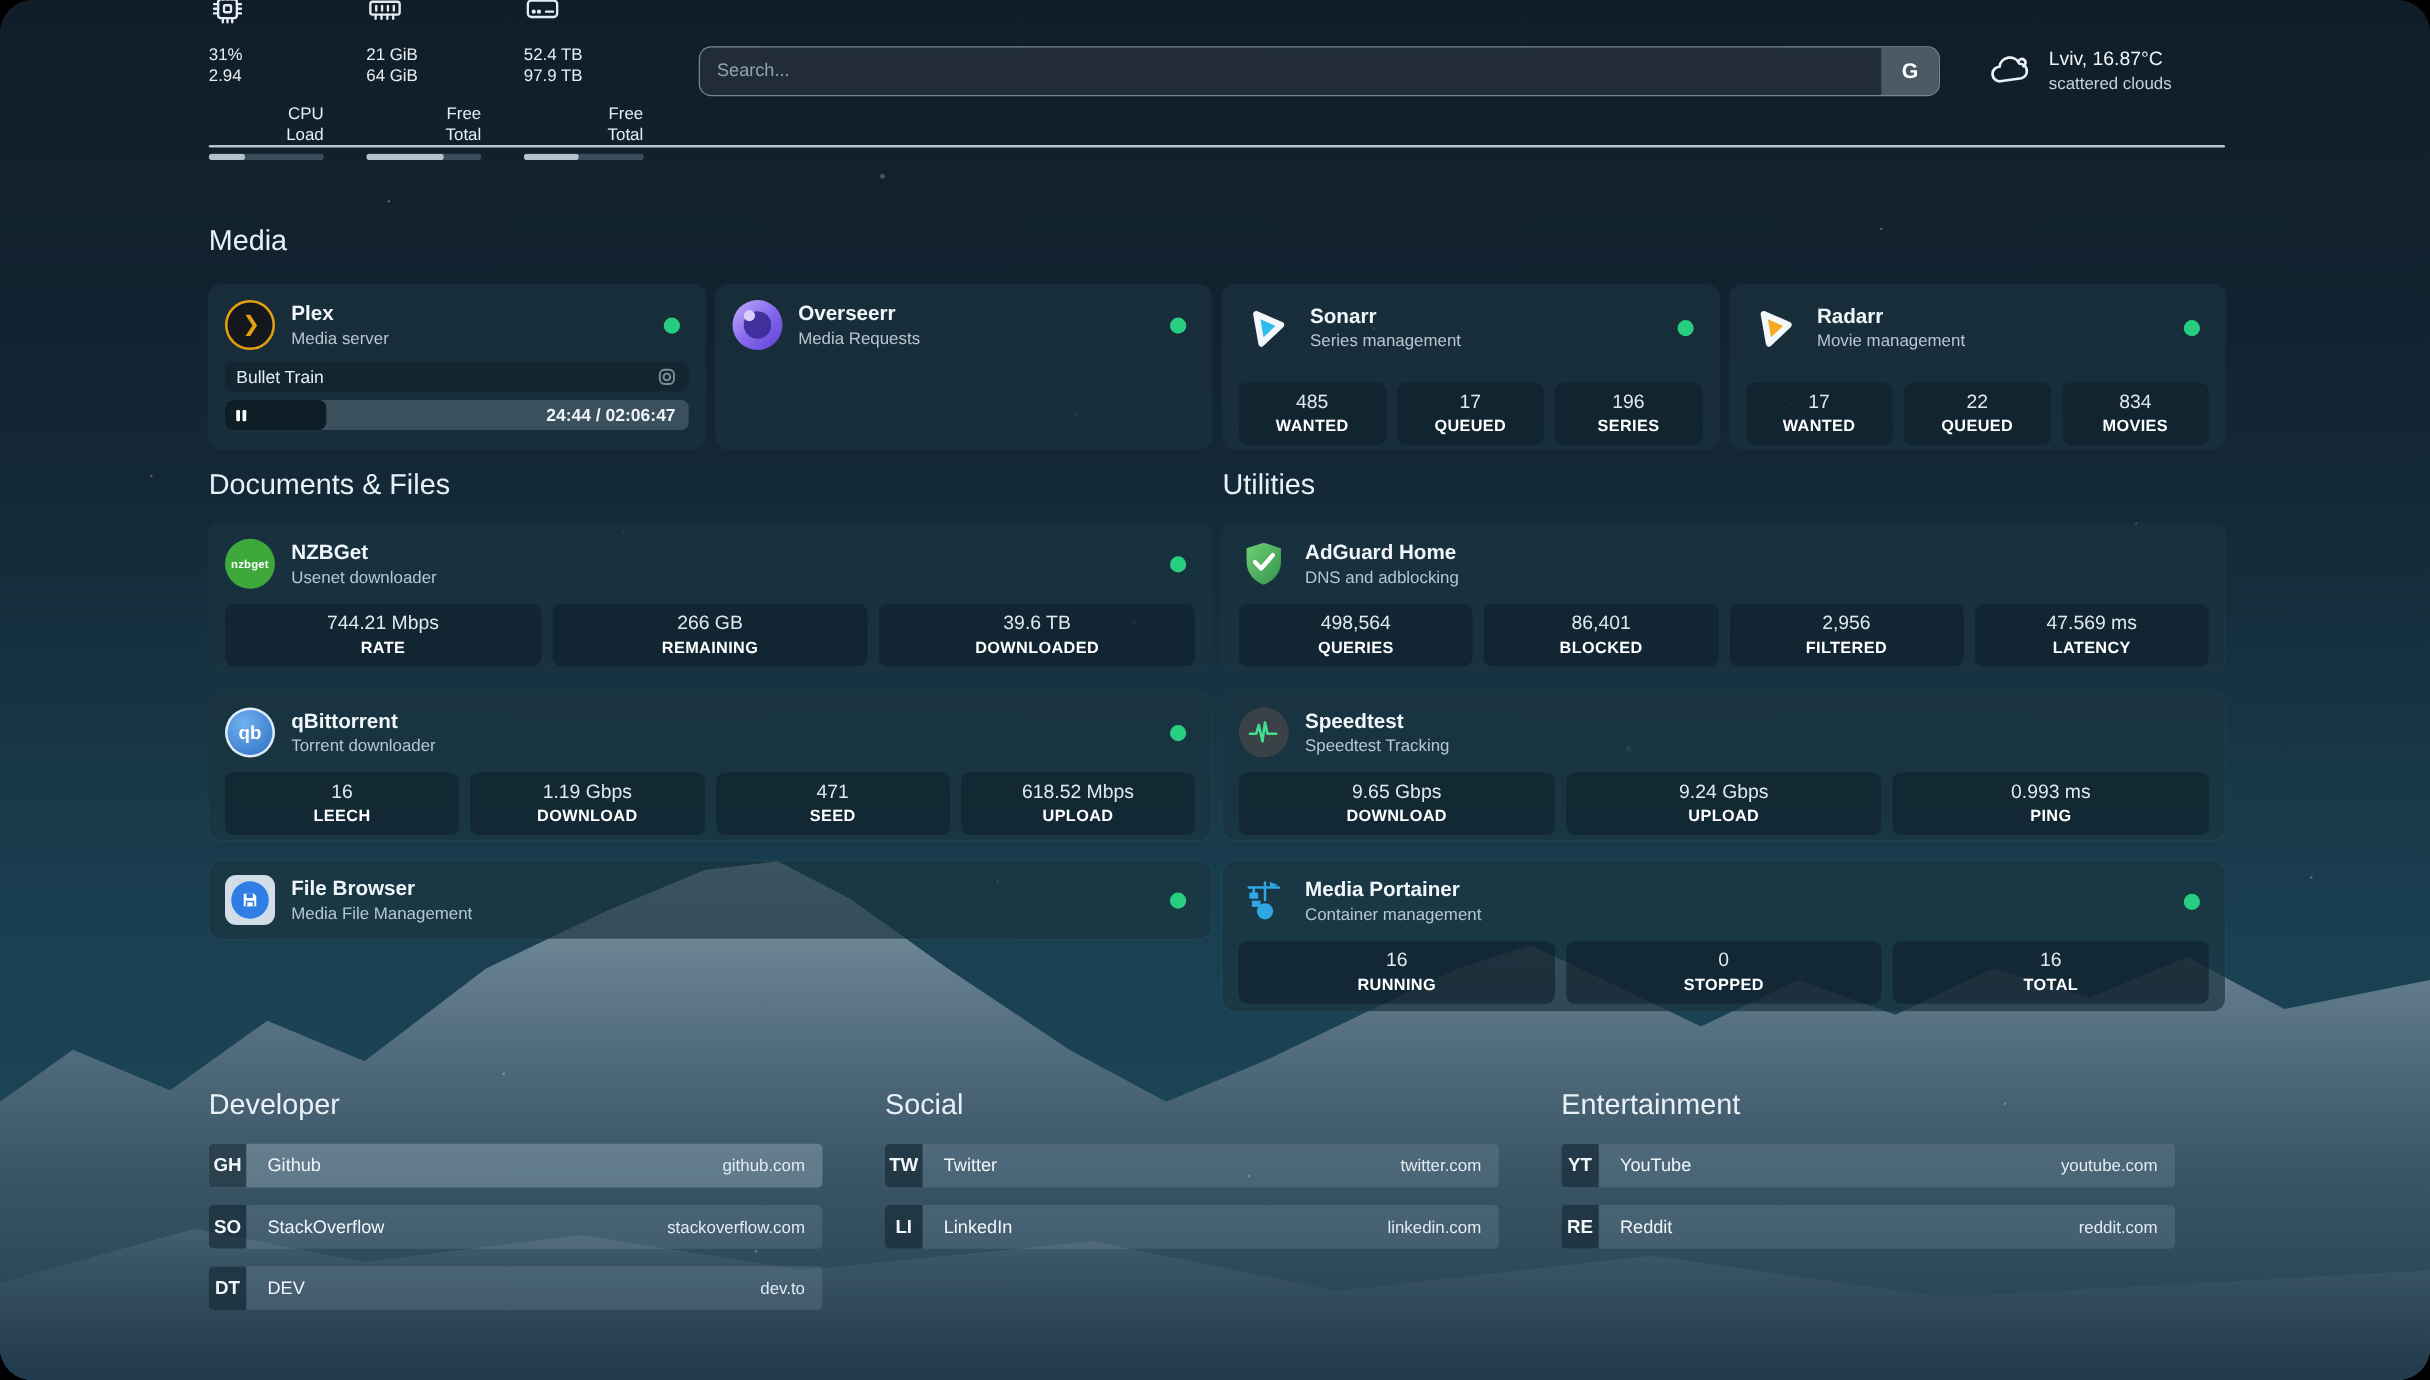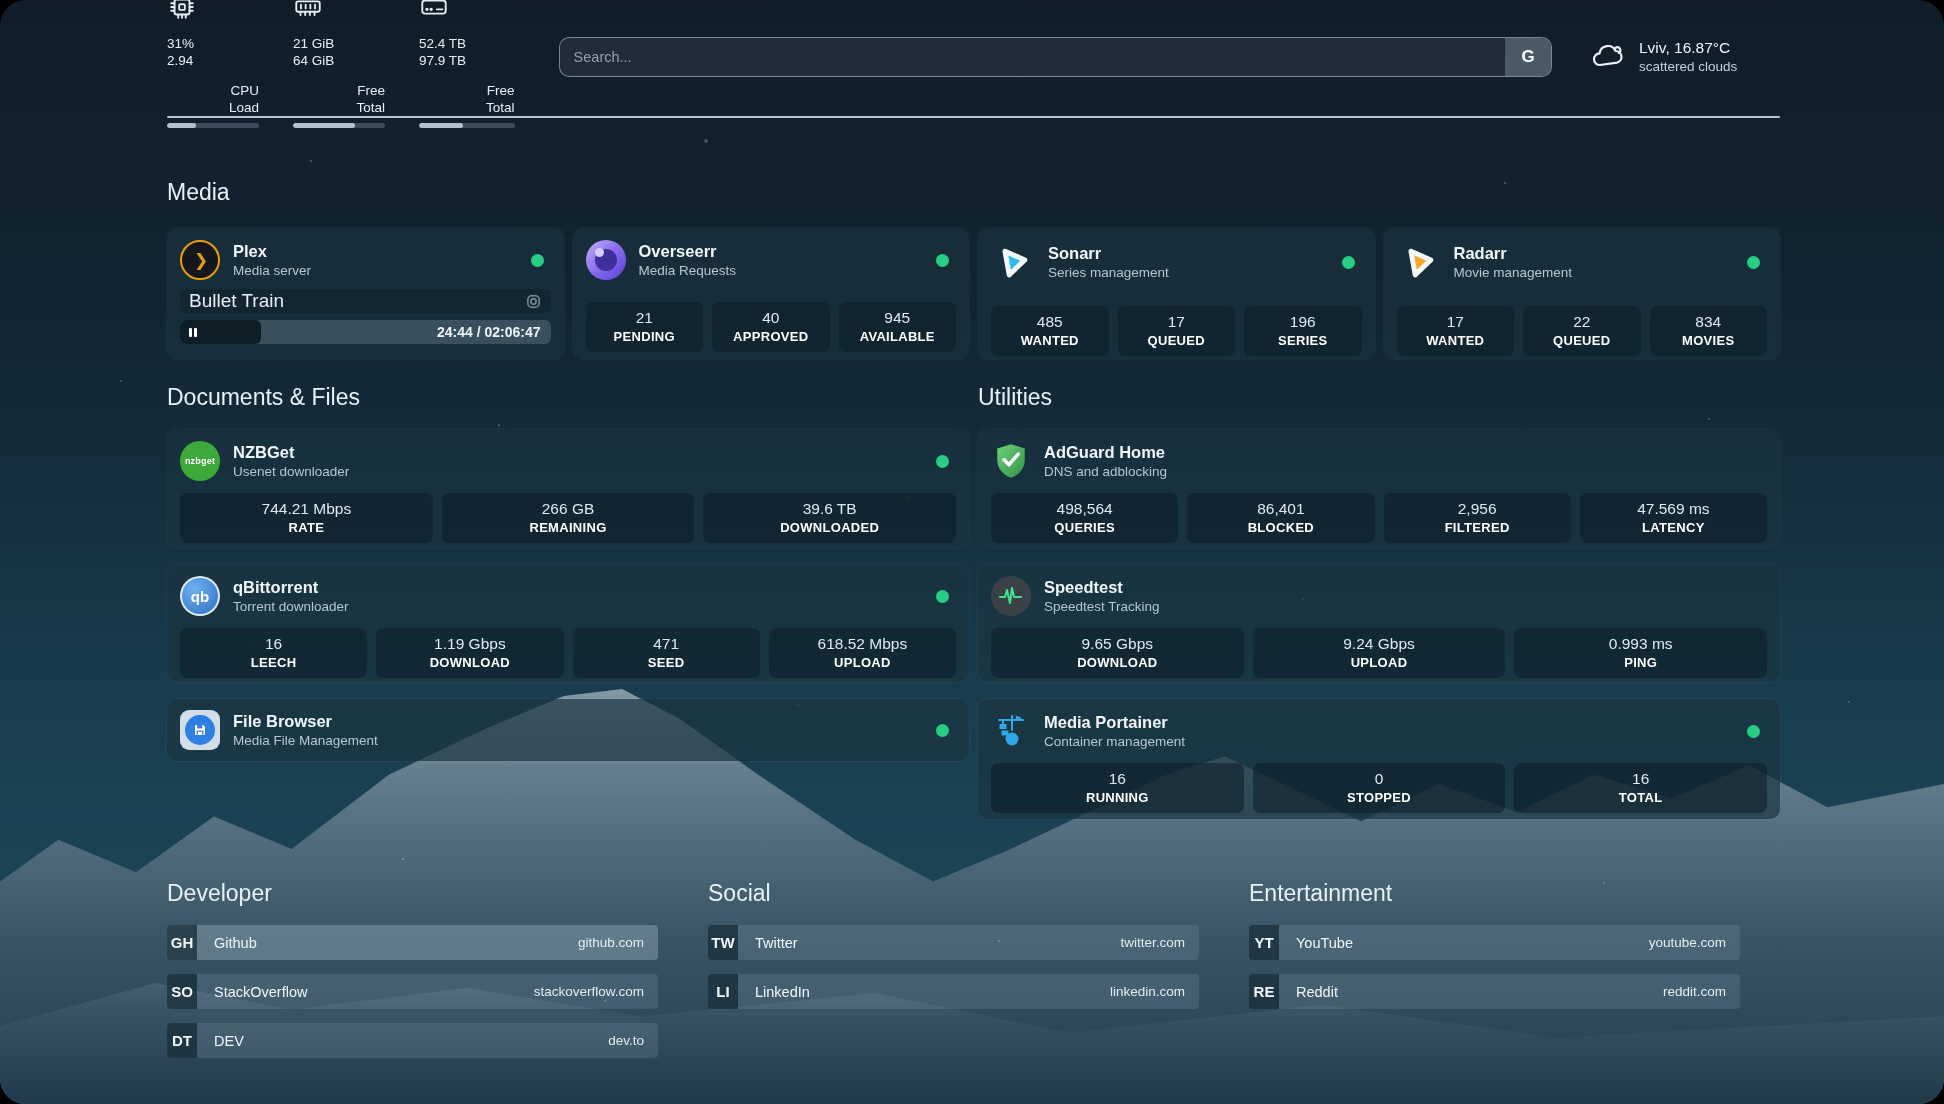--- a/index.html
+++ b/index.html
@@ -42,41 +42,41 @@
   .search input::placeholder{color:#93a2af;}
   .search-engine{width:46px;border:none;background:rgba(84,98,112,.85);color:#fff;font-weight:600;font-size:17px;cursor:pointer;font-family:inherit;}
   .weather{display:flex;gap:13px;margin-left:38px;align-items:center;min-width:190px;}
   .w1{font-size:15.5px;color:#eef4f8;line-height:20px;}
   .w2{font-size:13.5px;color:#c3d2dc;line-height:18px;}
   .divider{height:2px;background:rgba(210,224,234,.85);margin-top:28px;border-radius:1px;}
   .sect{font-size:23px;font-weight:500;color:#e9f1f6;margin:0;line-height:32px;}
   .media-title{margin-top:58px;margin-bottom:20px;}
   .media-row{display:flex;gap:9px;}
   .media-row .card{flex:1;height:131px;}
-  .cols{display:flex;gap:9px;margin-top:22px;}
+  .cols{display:flex;gap:9px;margin-top:12px;}
   .col{flex:1;min-width:0;}
   .col .sect{margin-bottom:16px;}
   .col .card + .card{margin-top:17px;}
   .card{display:block;box-sizing:border-box;background:rgba(27,52,64,.68);border-radius:10px;padding:12px 13px;
     box-shadow:0 0 0 1px rgba(255,255,255,.035);text-decoration:none;color:inherit;cursor:pointer;}
   .card.h118{height:118px;}
   .card.h120{height:120px;}
   .card.h62{height:62px;padding:11px 13px;}
   .card-head{display:flex;align-items:center;gap:13px;}
   .app-icon{width:40px;height:40px;flex:none;border-radius:50%;display:flex;align-items:center;justify-content:center;position:relative;}
   .dot{width:13px;height:13px;border-radius:50%;background:var(--status-green,#27ce81);margin-left:auto;margin-right:7px;flex:none;}
   .app-name{font-size:16.5px;font-weight:600;color:#f1f6fa;line-height:21px;}
   .app-desc{font-size:13.5px;color:#b6c7d1;line-height:18px;}
   .stats{display:flex;gap:9px;margin-top:22px;}
   .stats.tight{margin-top:12px;}
   .stat{flex:1;background:rgba(13,30,40,.55);border-radius:7px;text-align:center;padding:5px 4px 6px;}
   .stat-v{font-size:15.5px;color:#dfe9ef;line-height:21px;}
   .stat-l{font-size:13px;font-weight:700;color:#fff;line-height:18px;letter-spacing:.3px;}
   
-  .np-row{margin-top:9px;height:24px;background:rgba(13,30,40,.5);border-radius:6px;display:flex;align-items:center;padding:0 9px;font-size:19px;color:#e8eff4;}
+  .np-row{margin-top:9px;height:24px;background:rgba(13,30,40,.5);border-radius:6px;display:flex;align-items:center;padding:0 9px;font-size:14px;color:#e8eff4;}
   .np-row svg{margin-left:auto;opacity:.75;}
   .player{margin-top:7px;height:24px;border-radius:6px;background:rgba(140,160,172,.30);position:relative;display:flex;align-items:center;overflow:hidden;}
   .player-progress{position:absolute;left:0;top:0;bottom:0;background:rgba(10,24,33,.9);border-radius:6px;display:flex;align-items:center;padding-left:9px;}
   .pause{display:flex;gap:2.5px;cursor:pointer;}
   .pause i{display:block;width:2.5px;height:9px;background:#fff;border-radius:1px;}
   .time{margin-left:auto;font-size:14px;font-weight:700;color:#eef4f8;padding-right:10px;position:relative;z-index:1;}
   
   .plex-icon{background:#14181d;border:2px solid var(--plex-amber,#e5a00d);box-sizing:border-box;font-weight:800;font-size:17px;color:var(--plex-amber,#e5a00d);}
   .plex-icon span{transform:translateX(1px);}
   .overseerr-icon{background:linear-gradient(135deg,#c3b2f9 0%,#8a6cf0 48%,#5b3fd0 100%);}
@@ -237,34 +237,20 @@
 
       <a class="card">
         <div class="card-head">
           <span class="app-icon overseerr-icon"></span>
           <div>
             <div class="app-name">Overseerr</div>
             <div class="app-desc">Media Requests</div>
           </div>
           <span class="dot"></span>
         </div>
-        <div class="stats">
-          <div class="stat">
-              <div class="stat-v">21</div>
-              <div class="stat-l">PENDING</div>
-            </div>
-          <div class="stat">
-              <div class="stat-v">40</div>
-              <div class="stat-l">APPROVED</div>
-            </div>
-          <div class="stat">
-              <div class="stat-v">945</div>
-              <div class="stat-l">AVAILABLE</div>
-            </div>
-        </div>
       </a>
 
       <a class="card">
         <div class="card-head">
           <svg class="tri-icon" viewBox="0 0 44 44">
             <path d="M16 10 L34 22 L16 34 Z" fill="#2fbced" stroke="#f4f8fb" stroke-width="5" stroke-linejoin="round" transform="rotate(-10 22 22)"></path>
           </svg>
           <div>
             <div class="app-name">Sonarr</div>
             <div class="app-desc">Series management</div>

